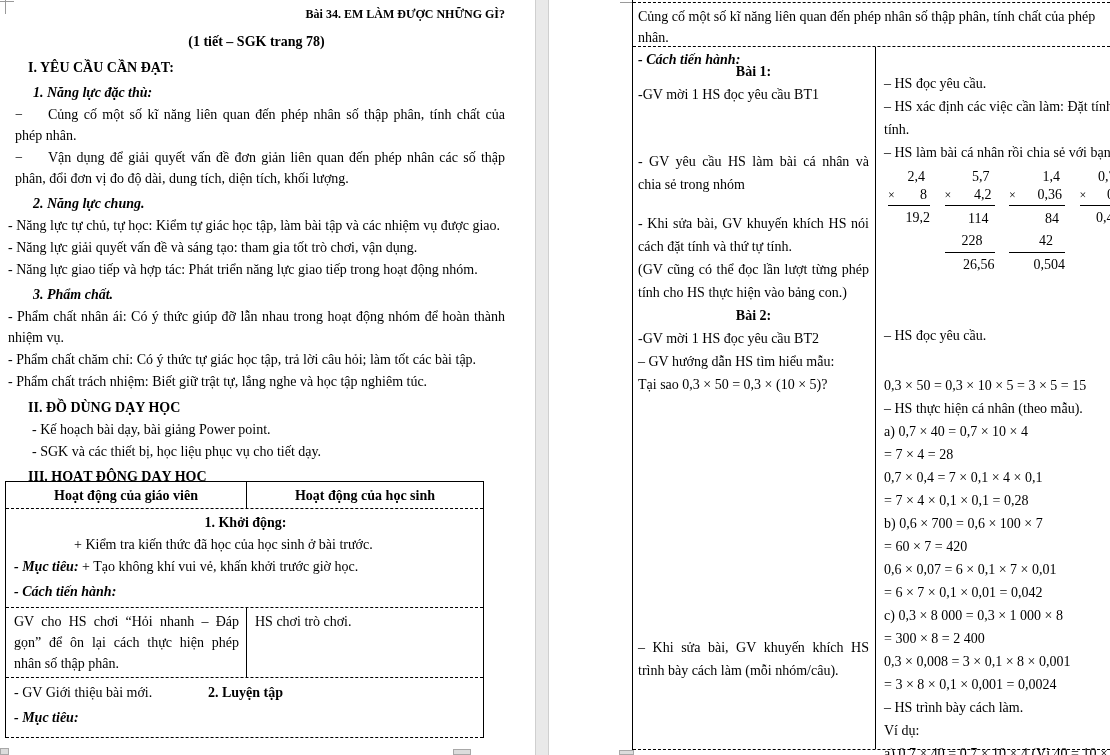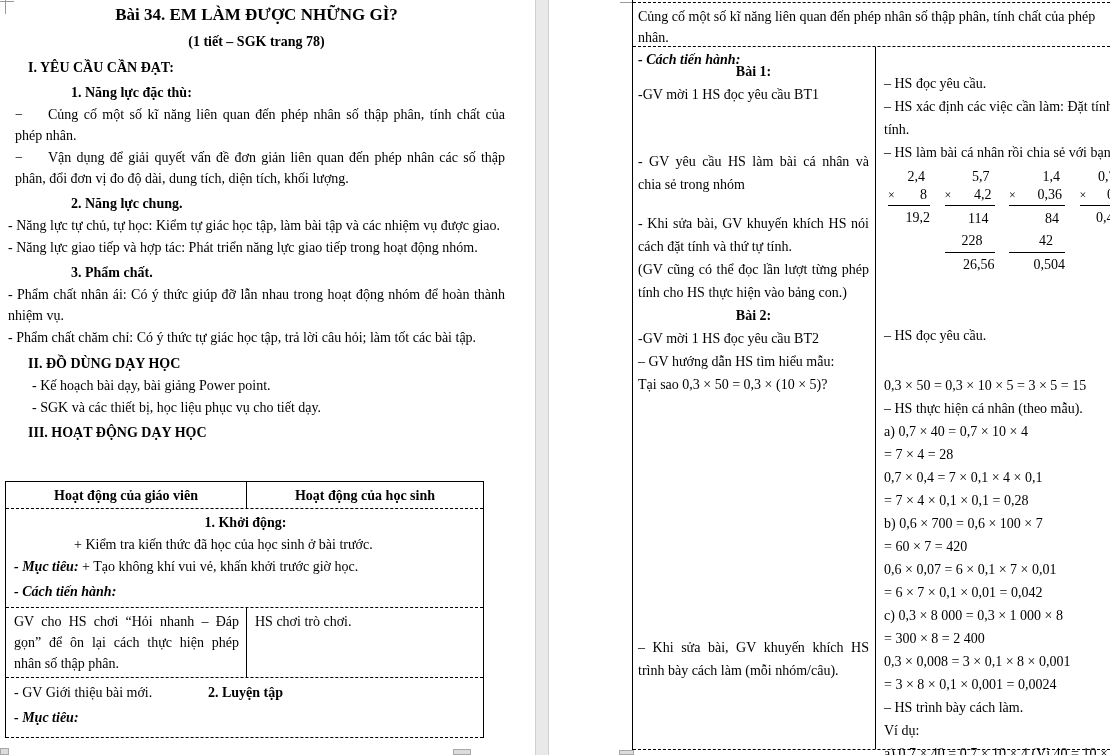--- a/index.html
+++ b/index.html
@@ -17,24 +17,24 @@
   .rp-stub{position:absolute;left:71px;top:2px;width:12px;height:1px;background:#9a9a9a;}
   
   .frag{position:absolute;background:#dcdcdc;border:1px solid #a8a8a8;box-sizing:border-box;}
   .frag1{left:0;top:748px;width:9px;height:7px;}
   .frag2{left:453px;top:749px;width:18px;height:6px;}
   .frag3{left:619px;top:750px;width:15px;height:5px;}
   
   .lp-flow{position:absolute;left:0;top:0;width:535px;height:482px;overflow:hidden;
            padding:0 30px 0 8px;box-sizing:border-box;line-height:21px;}
   .t-center{text-align:center;font-weight:bold;}
-  .title{margin-top:4px;font-size:17px;}
+  .title{margin-top:4px;font-size:12px;text-align:right;}
   .subtitle{margin-top:6px;}
   .h-sec{font-weight:bold;margin:5px 0 0 20px;}
-  .h-sub{font-weight:bold;margin:4px 0 0 63px;}
+  .h-sub{font-weight:bold;font-style:italic;margin:4px 0 0 25px;}
   .para{margin:1px 0 0 0;}
   .just{text-align:justify;}
   .bullet-para{margin:1px 0 0 7px;text-align:justify;}
   .bdash{display:inline-block;width:33px;}
   .dd-item{margin-left:24px;}
   
   .lp-table{position:absolute;left:5px;top:481px;width:479px;box-sizing:border-box;
             border:1px solid #000;border-bottom:none;}
   .lt-row{box-sizing:border-box;line-height:21px;}
   .lt-dash{border-bottom:1px dashed #000;}
@@ -98,25 +98,27 @@
       <div class="t-center subtitle">(1 tiết – SGK trang 78)</div>
 
       <div class="h-sec">I. YÊU CẦU CẦN ĐẠT:</div>
       <div class="h-sub">1. Năng lực đặc thù:</div>
 
       <p class="bullet-para"><span class="bdash">−</span><span>Củng cố một số kĩ năng liên quan đến phép nhân số thập phân, tính chất của phép nhân.</span></p>
       <p class="bullet-para"><span class="bdash">−</span><span>Vận dụng để giải quyết vấn đề đơn giản liên quan đến phép nhân các số thập phân, đổi đơn vị đo độ dài, dung tích, diện tích, khối lượng.</span></p>
 
       <div class="h-sub">2. Năng lực chung.</div>
       <p class="para">- Năng lực tự chủ, tự học: Kiểm tự giác học tập, làm bài tập và các nhiệm vụ được giao.</p>
+      <p class="para">- Năng lực giải quyết vấn đề và sáng tạo: tham gia tốt trò chơi, vận dụng.</p>
       <p class="para">- Năng lực giao tiếp và hợp tác: Phát triển năng lực giao tiếp trong hoạt động nhóm.</p>
 
       <div class="h-sub">3. Phẩm chất.</div>
       <p class="para just">- Phẩm chất nhân ái: Có ý thức giúp đỡ lẫn nhau trong hoạt động nhóm để hoàn thành nhiệm vụ.</p>
       <p class="para">- Phẩm chất chăm chỉ: Có ý thức tự giác học tập, trả lời câu hỏi; làm tốt các bài tập.</p>
+      <p class="para">- Phẩm chất trách nhiệm: Biết giữ trật tự, lắng nghe và học tập nghiêm túc.</p>
 
       <div class="h-sec">II. ĐỒ DÙNG DẠY HỌC</div>
       <p class="para dd-item">- Kế hoạch bài dạy, bài giảng Power point.</p>
       <p class="para dd-item">- SGK và các thiết bị, học liệu phục vụ cho tiết dạy.</p>
 
       <div class="h-sec mt4">III. HOẠT ĐỘNG DẠY HỌC</div>
     </div>
 
     <div class="lp-table">
       <div class="lt-row lt-head lt-dash">

